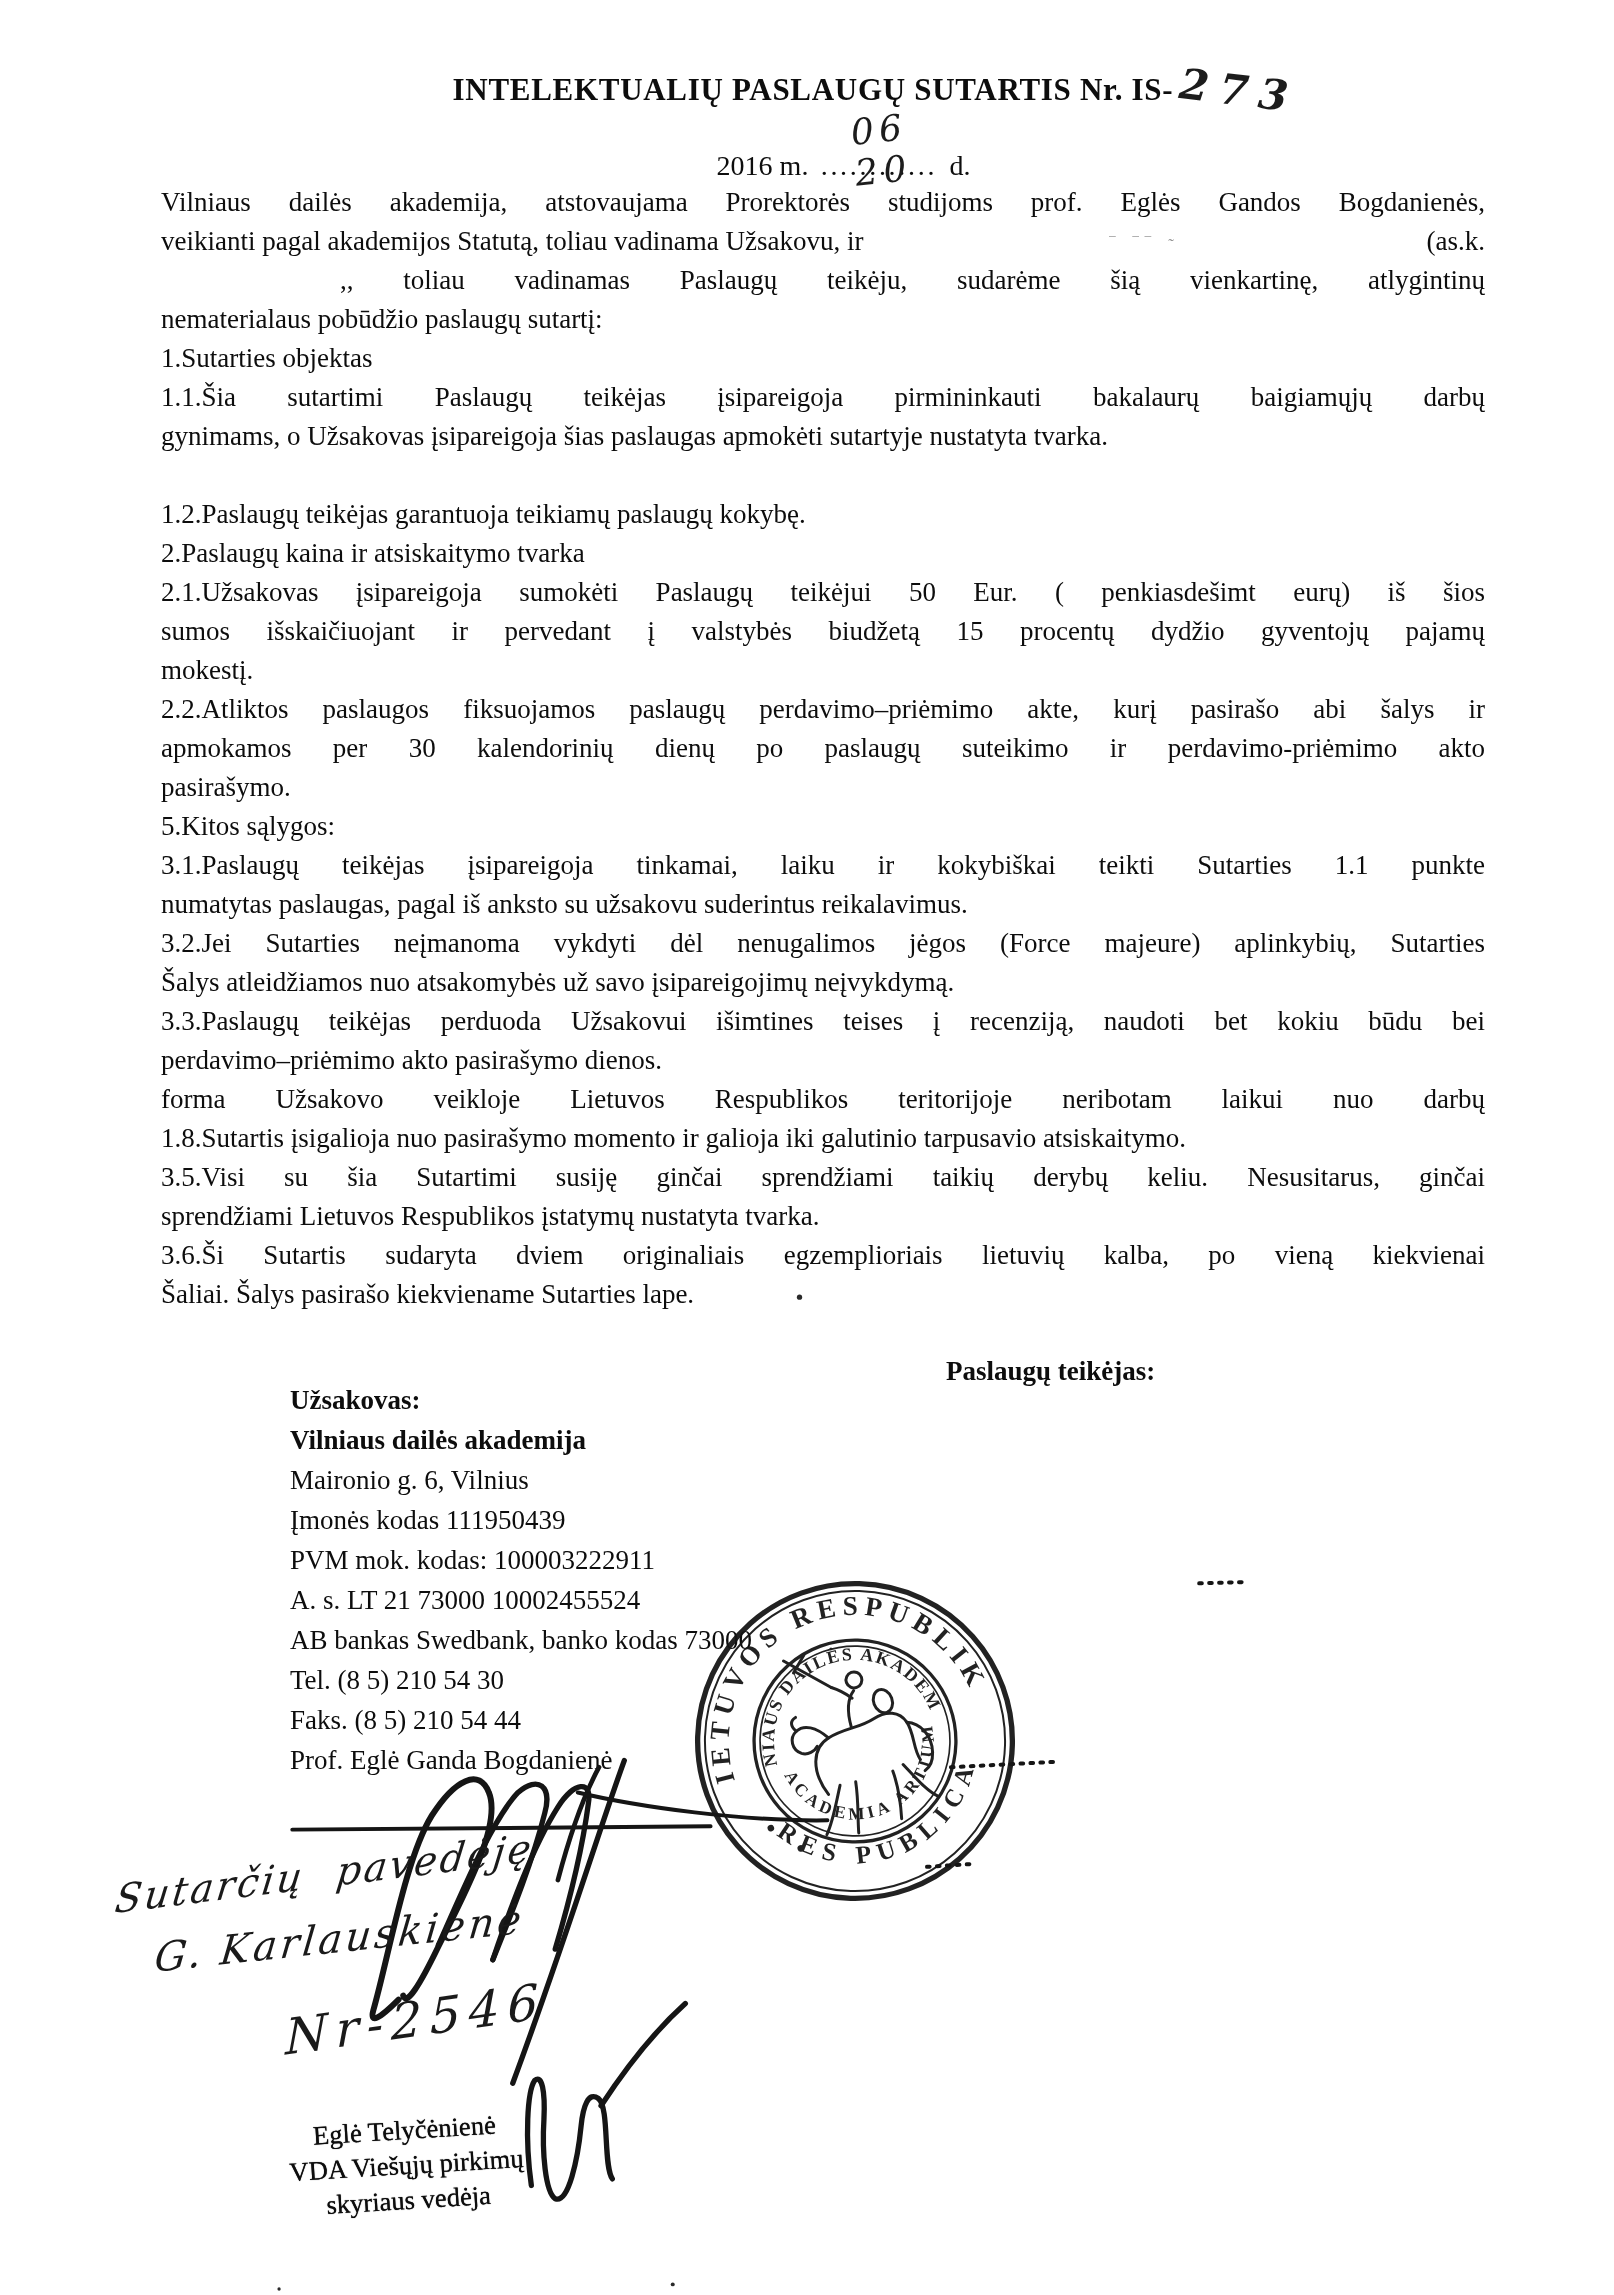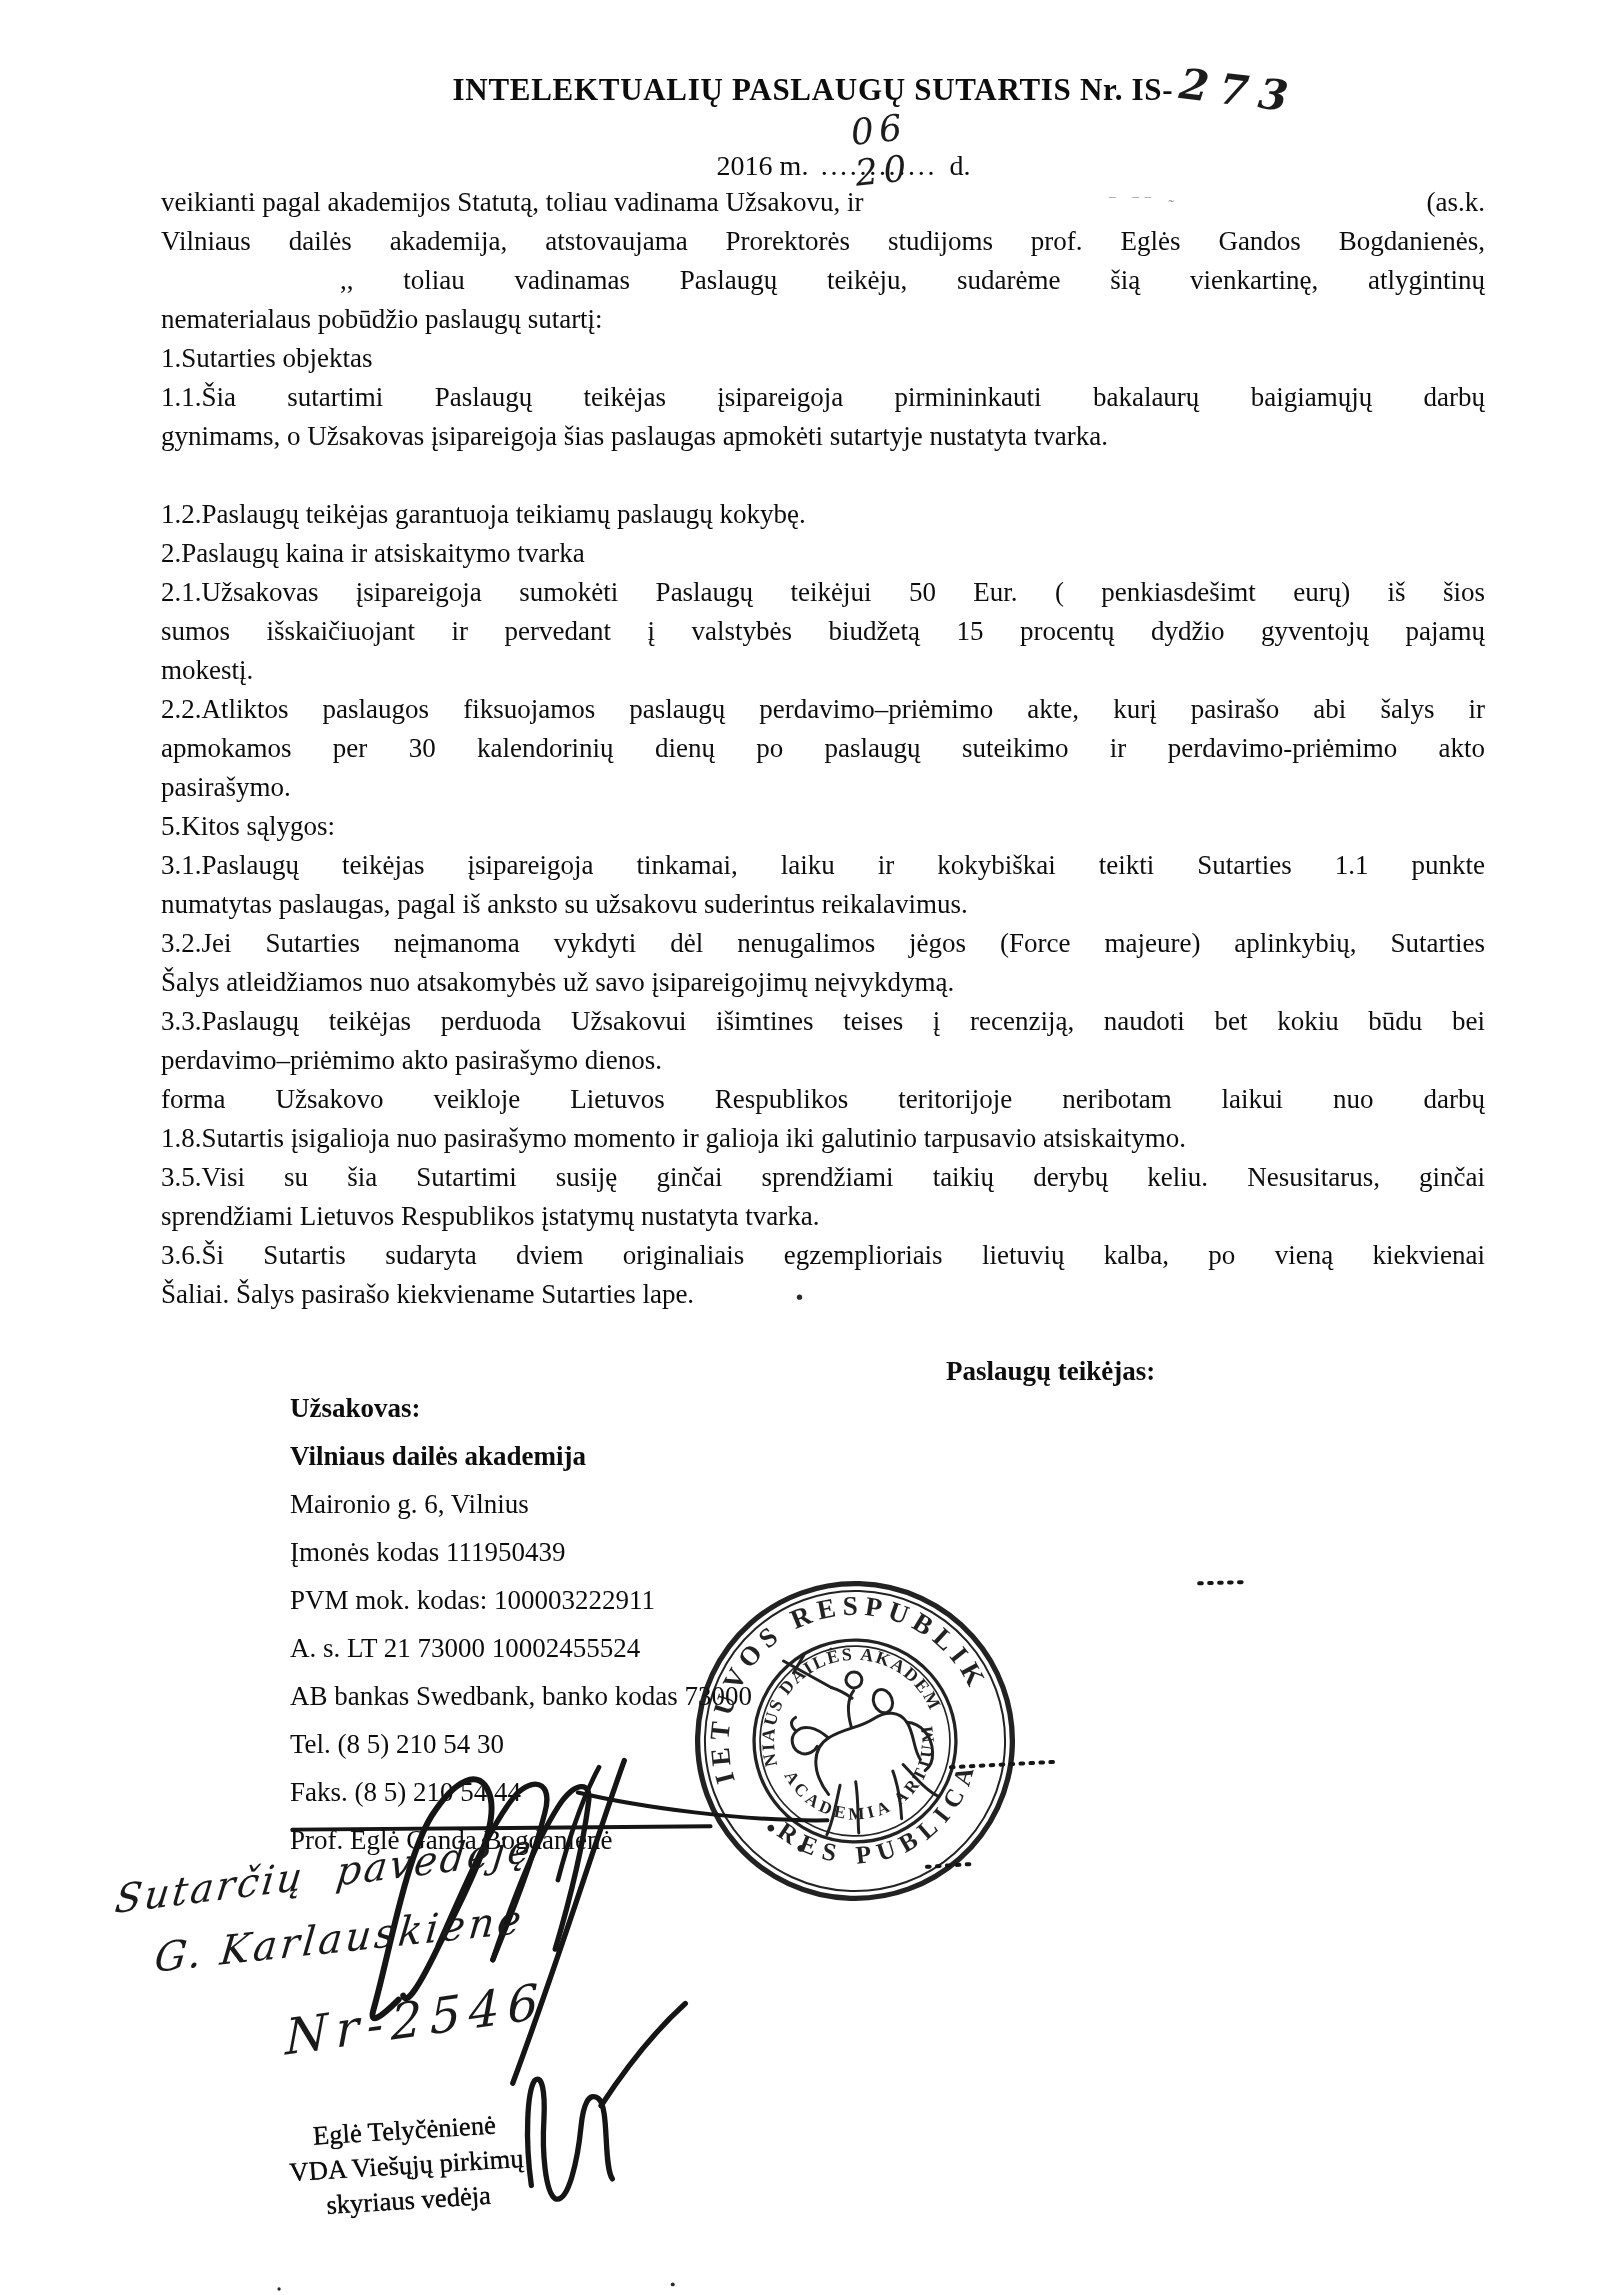--- a/index.html
+++ b/index.html
@@ -25,21 +25,21 @@
   .hw{font-family:"DejaVu Serif",serif; font-style:italic; color:#1c1c1c; display:inline-block;}
   .hw-num{font-size:42px; letter-spacing:10.6px; transform:rotate(7deg) translateY(5.3px); margin-left:6.6px;}
   .hw-date{position:absolute; left:4px; top:-41px; font-size:36px; letter-spacing:5.3px; transform:rotate(-6deg);}
   .hand{position:absolute; font-family:"DejaVu Serif",serif; font-style:italic; color:#1a1a1a; white-space:nowrap;}
   .note1{left:114px; top:1851px; font-size:39px; letter-spacing:2.7px; word-spacing:17.3px; transform:rotate(-7deg) skewX(-14deg);}
   .note2{left:154px; top:1915px; font-size:40px; letter-spacing:3.3px; transform:rotate(-6deg) skewX(-12deg);}
   .regnum{left:284px; top:1991px; font-size:49px; letter-spacing:8px; transform:rotate(-8deg) skewX(-8deg);}
   
   .provider-label{position:absolute; left:946px; top:1340px; font-weight:bold; font-size:27px;margin-top:16px;}
   .customer{position:absolute; left:290px; top:1380px; font-size:27px;}
-  .cl{height:40px; line-height:40px; white-space:nowrap;margin-top:8px;}
+  .cl{height:40px; line-height:40px; white-space:nowrap;}
   .cl.bold{font-weight:bold;}
   
   .approver{position:absolute; left:214px; top:2113px; width:385px; text-align:center;
             font-size:26.6px; line-height:35px; transform:rotate(-3.5deg); text-shadow:0 0 0.8px #000;}
   
   .stamp-svg{position:absolute; left:689px; top:1575px; width:332px; height:332px; opacity:.94;}
   .ink-svg{position:absolute; left:0; top:0; width:1615px; height:2295px; pointer-events:none;}
 </style>
 </head>
 <body>
@@ -53,26 +53,26 @@
   <div class="dateline">
     <span>2016 m.</span>
     <span class="dotwrap">
       <span class="dots">............</span>
       <span class="hw hw-date">06 20</span>
     </span>
     <span>d.</span>
   </div>
 
   <div class="doc-body" id="doc-body">
+      <div class="bl j"><span>Vilniaus dailės akademija, atstovaujama Prorektorės studijoms prof. Eglės Gandos Bogdanienės,</span></div>
       <div class="bl gapline">
         <span>veikianti pagal akademijos Statutą, toliau vadinama Užsakovu, ir</span>
         <span class="faint">‾  ‾‾  ˜</span>
         <span>(as.k.</span>
       </div>
-      <div class="bl j"><span>Vilniaus dailės akademija, atstovaujama Prorektorės studijoms prof. Eglės Gandos Bogdanienės,</span></div>
       <div class="bl j" style="padding-left: 179px;"><span>,, toliau vadinamas Paslaugų teikėju, sudarėme šią vienkartinę, atlygintinų</span></div>
       <div class="bl"><span>nematerialaus pobūdžio paslaugų sutartį:</span></div>
       <div class="bl bold"><span>1.Sutarties objektas</span></div>
       <div class="bl j"><span>1.1.Šia sutartimi Paslaugų teikėjas įsipareigoja </span><span class="bold">pirmininkauti bakalaurų baigiamųjų darbų</span></div>
       <div class="bl"><span class="bold">gynimams,</span><span> o Užsakovas  įsipareigoja šias paslaugas apmokėti sutartyje nustatyta tvarka.</span></div>
       <div class="bl"><span> </span></div>
       <div class="bl"><span>1.2.Paslaugų teikėjas garantuoja teikiamų paslaugų kokybę.</span></div>
       <div class="bl bold"><span>2.Paslaugų kaina ir atsiskaitymo tvarka</span></div>
       <div class="bl j"><span>2.1.Užsakovas įsipareigoja sumokėti Paslaugų teikėjui </span><span class="bold">50 Eur. ( penkiasdešimt eurų</span><span>) iš šios</span></div>
       <div class="bl j"><span>sumos išskaičiuojant ir pervedant į valstybės biudžetą 15 procentų dydžio gyventojų pajamų</span></div>

